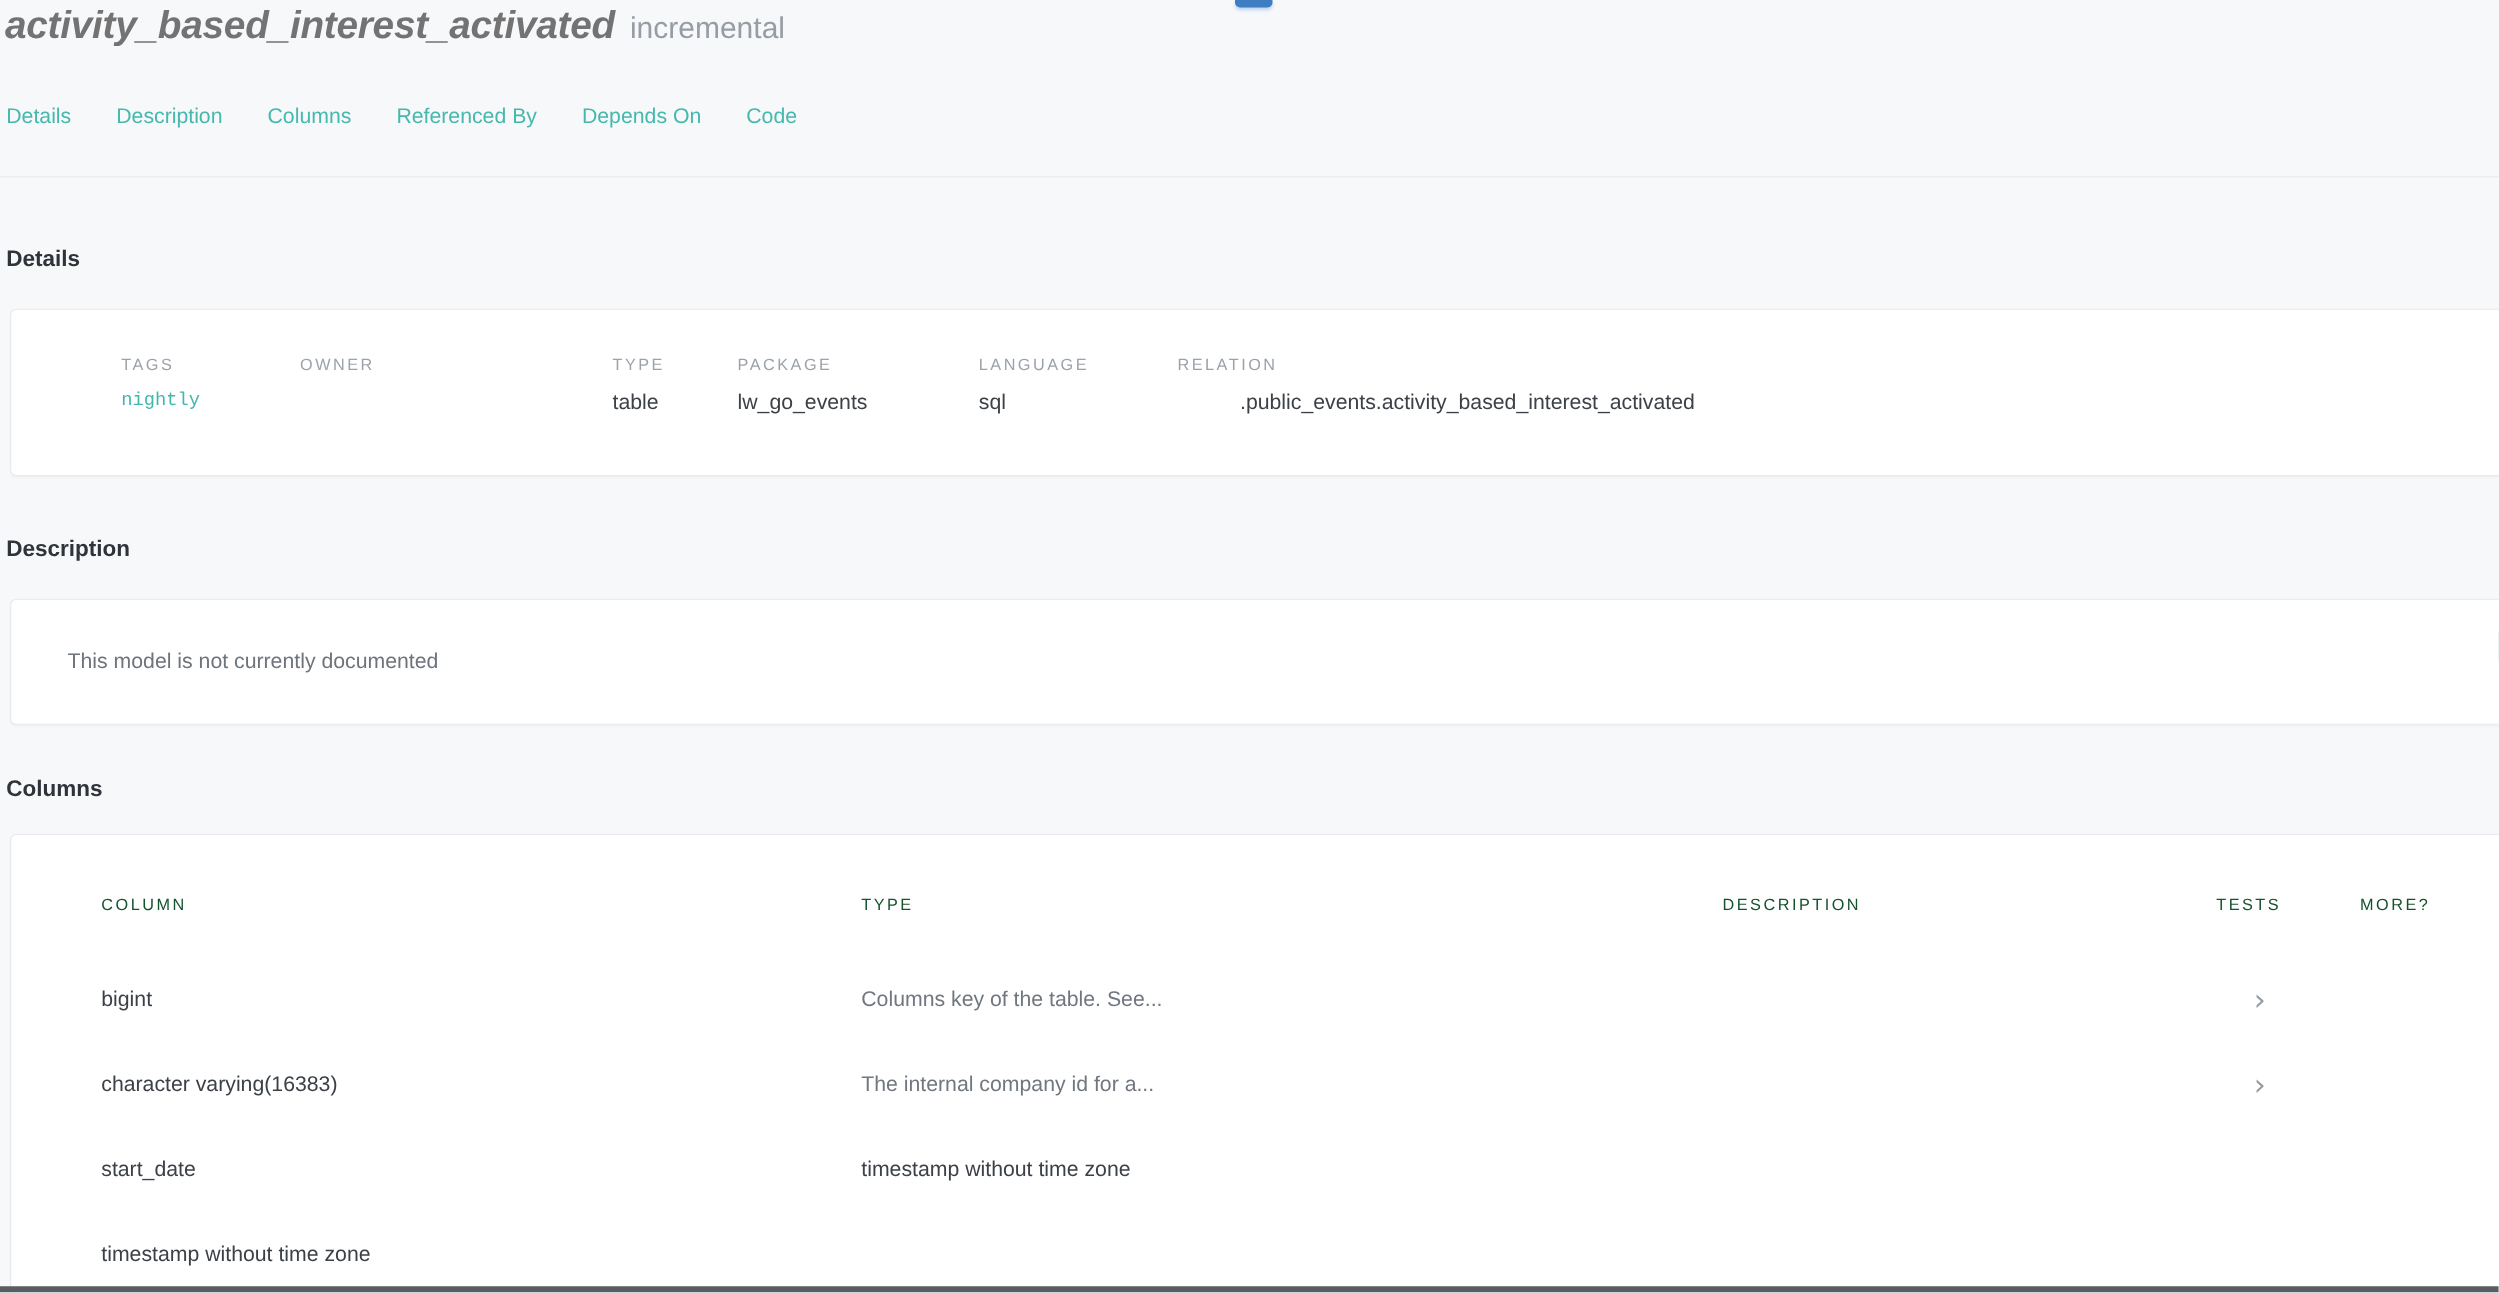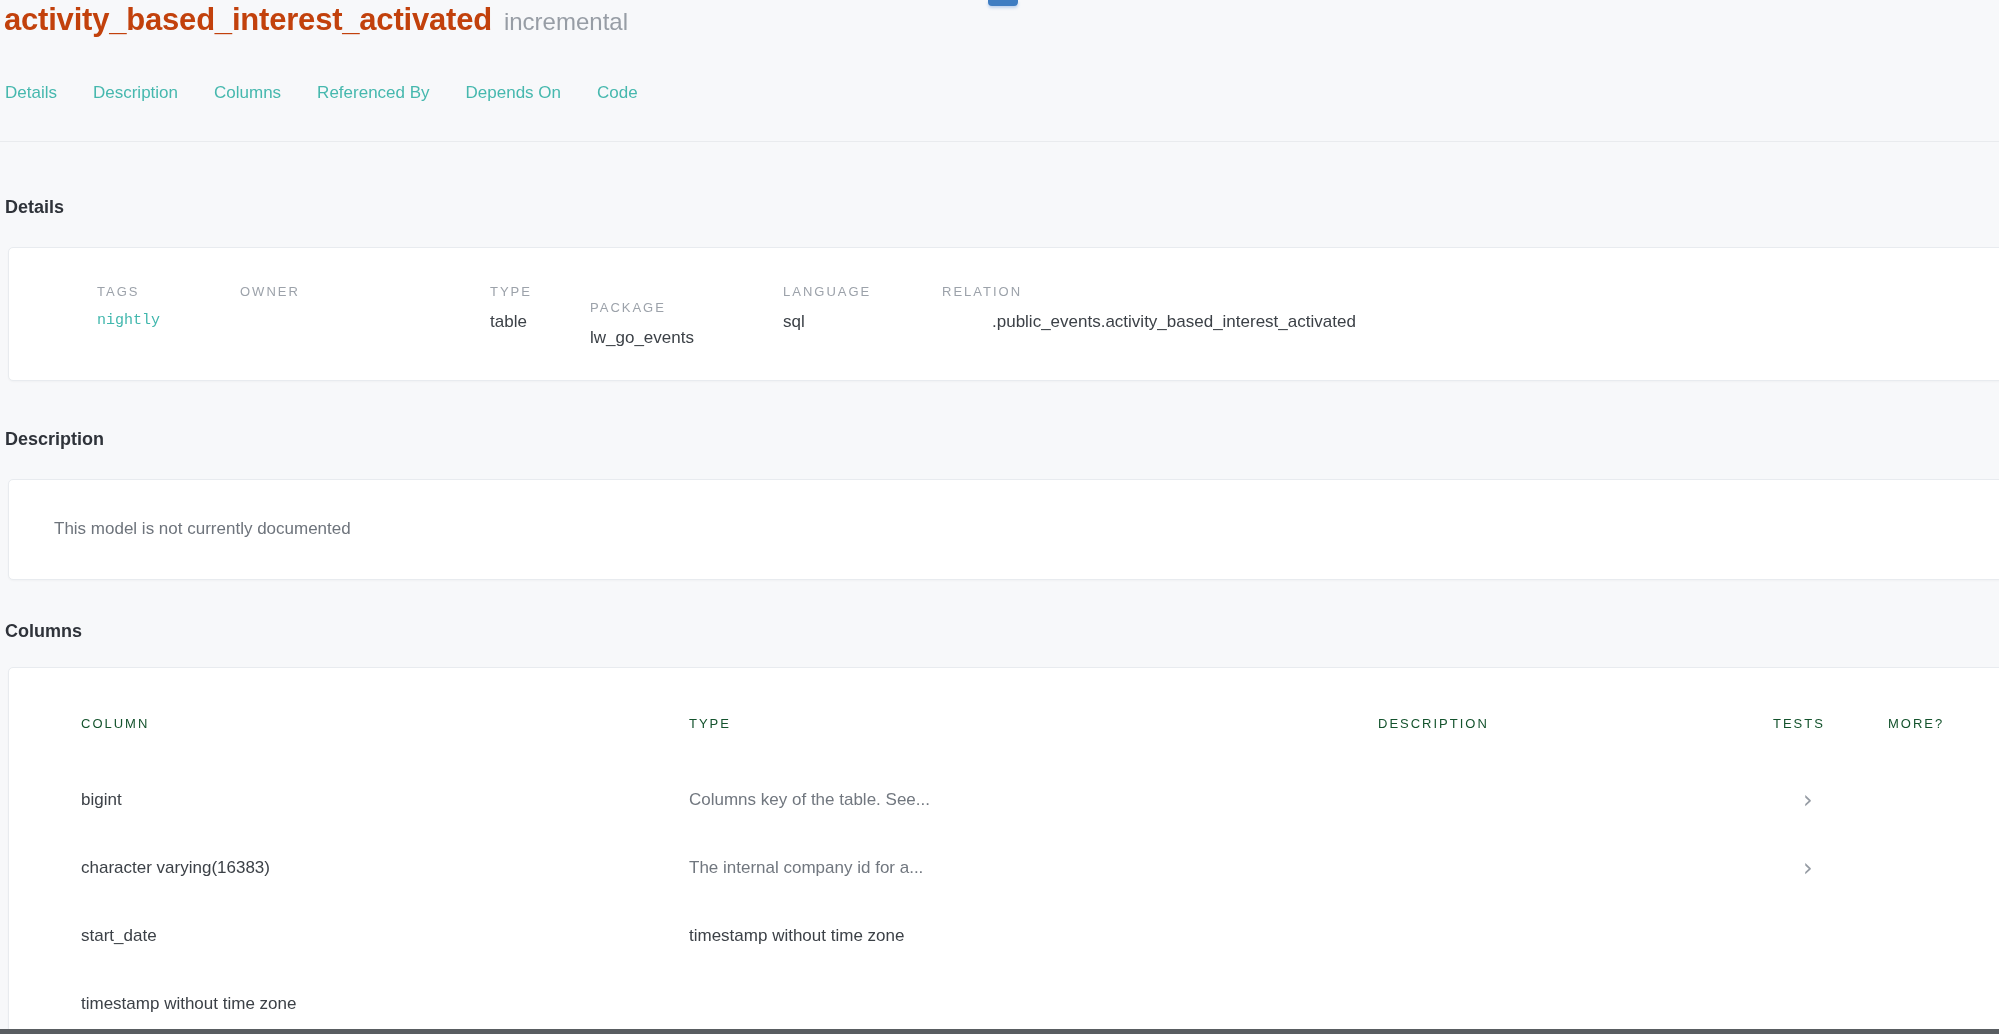--- a/index.html
+++ b/index.html
@@ -6,21 +6,21 @@
   body{
     width:1999px;height:1034px;overflow:hidden;
     background:#f7f8fa;
     font-family:"Liberation Sans",sans-serif;
     color:#3c4147;
   }
   #root{position:relative;width:1999px;height:1034px;overflow:hidden;}
 
   
   .title-row{position:absolute;left:4px;top:2px;white-space:nowrap;}
-  .model-title{font-size:31px;font-weight:700;color:#c2410c;letter-spacing:-.2px;}
+  .model-title{font-size:31px;font-weight:700;color:#737373;letter-spacing:-.2px;font-style:italic;}
   .model-badge{font-size:24px;font-weight:400;color:#979da5;margin-left:12px;}
 
   .tabs{position:absolute;left:5px;top:83px;display:flex;gap:36px;}
   .tab{font-size:17px;color:#46b8ae;cursor:pointer;text-decoration:none;}
 
   .nav-divider{position:absolute;left:0;top:141px;width:100%;height:1px;background:#e9ebee;}
 
   
   .section-heading{position:absolute;font-size:18px;font-weight:700;color:#2f333a;}
   #details-heading{left:5px;top:197px;}
@@ -36,21 +36,21 @@
   #details-card{top:247px;height:134px;}
   #description-card{top:479px;height:101px;}
   #columns-card{top:667px;height:420px;}
 
   
   .fields{display:flex;padding:36px 0 0 77px;}
   .field{box-sizing:border-box;}
   .field:nth-child(1){width:143px;margin-left:11px;}
   .field:nth-child(2){width:250px;}
   .field:nth-child(3){width:100px;}
-  .field:nth-child(4){width:193px;margin-top:16px;}
+  .field:nth-child(4){width:193px;}
   .field:nth-child(5){width:159px;}
   .field:nth-child(6){flex:1;}
   .field-label{font-size:13px;letter-spacing:2px;color:#9ca2aa;font-weight:400;}
   .field-value{margin-top:13px;font-size:17px;color:#3c4147;min-height:20px;}
   .tag-value{font-family:Liberation Mono, monospace;font-size:15px;color:#41b7ad;cursor:pointer;}
   .relation-value{padding-left:50px;}
 
   
   .desc-body{padding:39px 0 0 45px;font-size:17px;color:#6e747c;}
 

